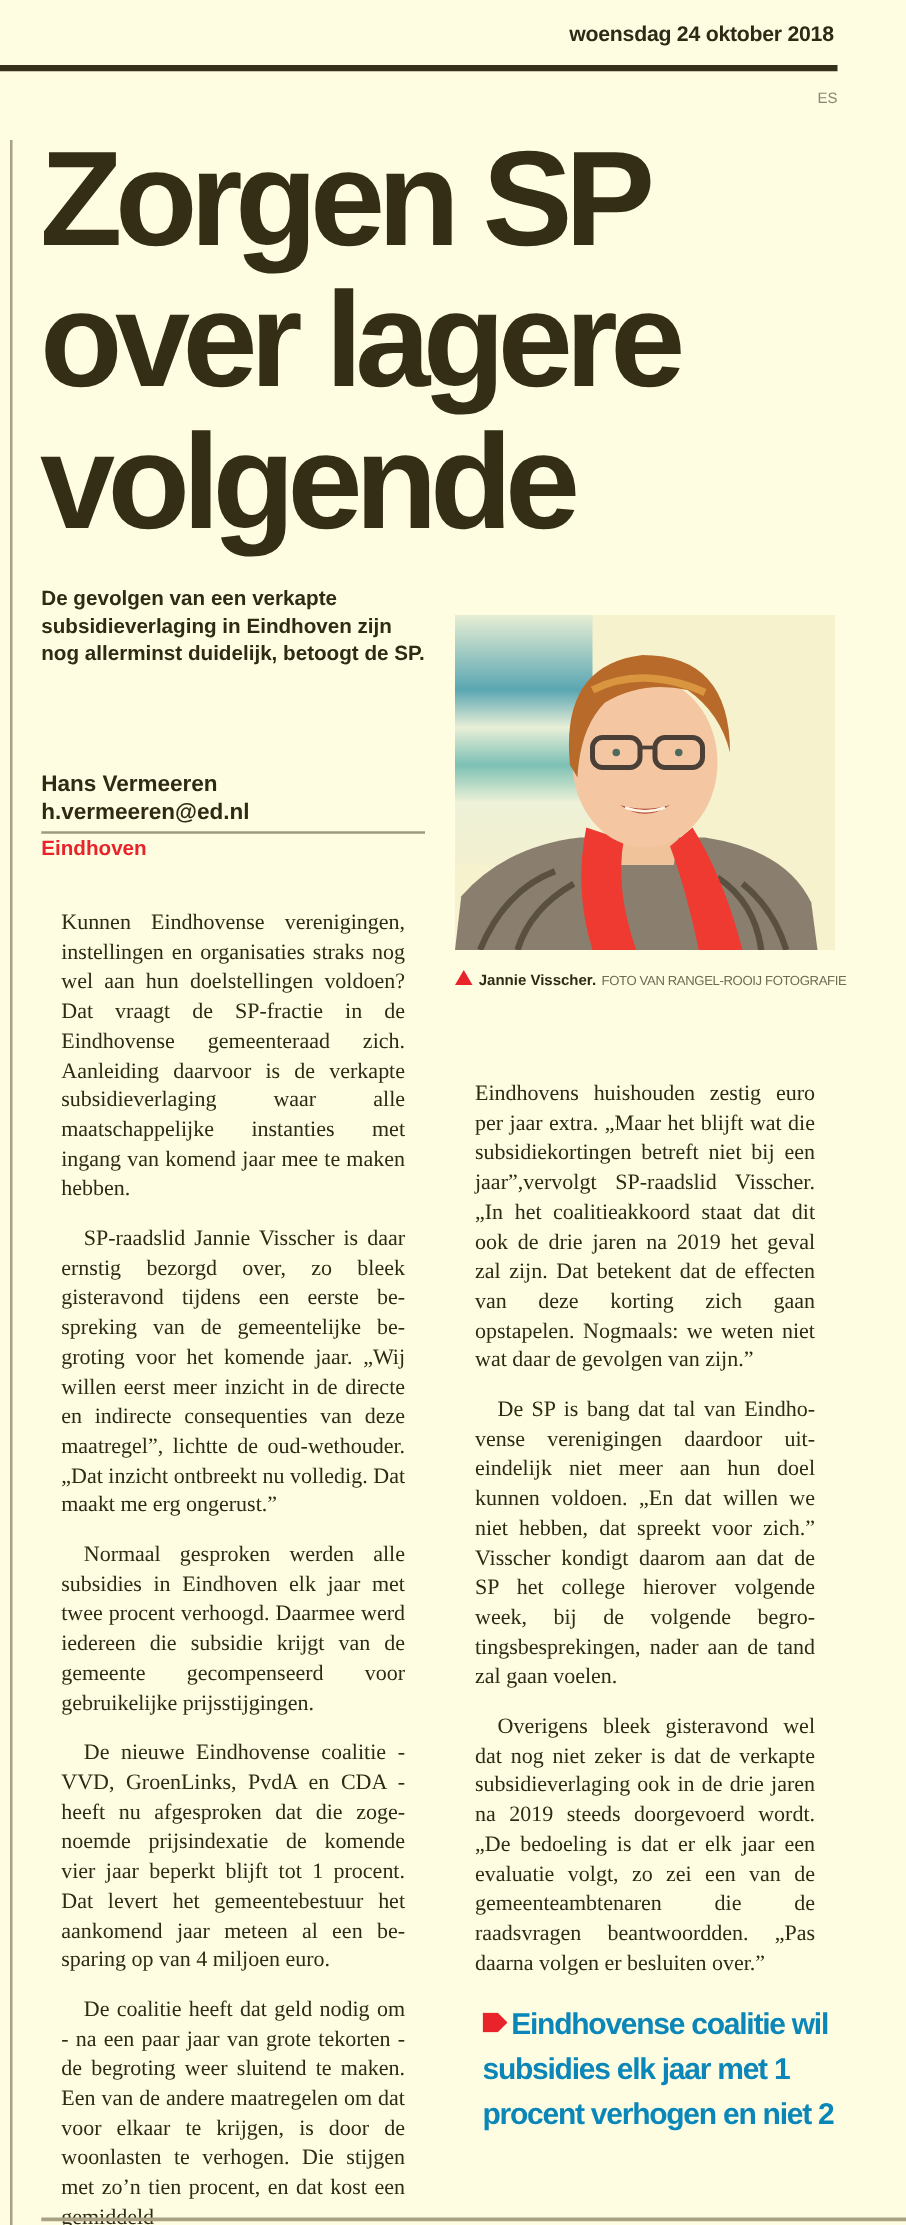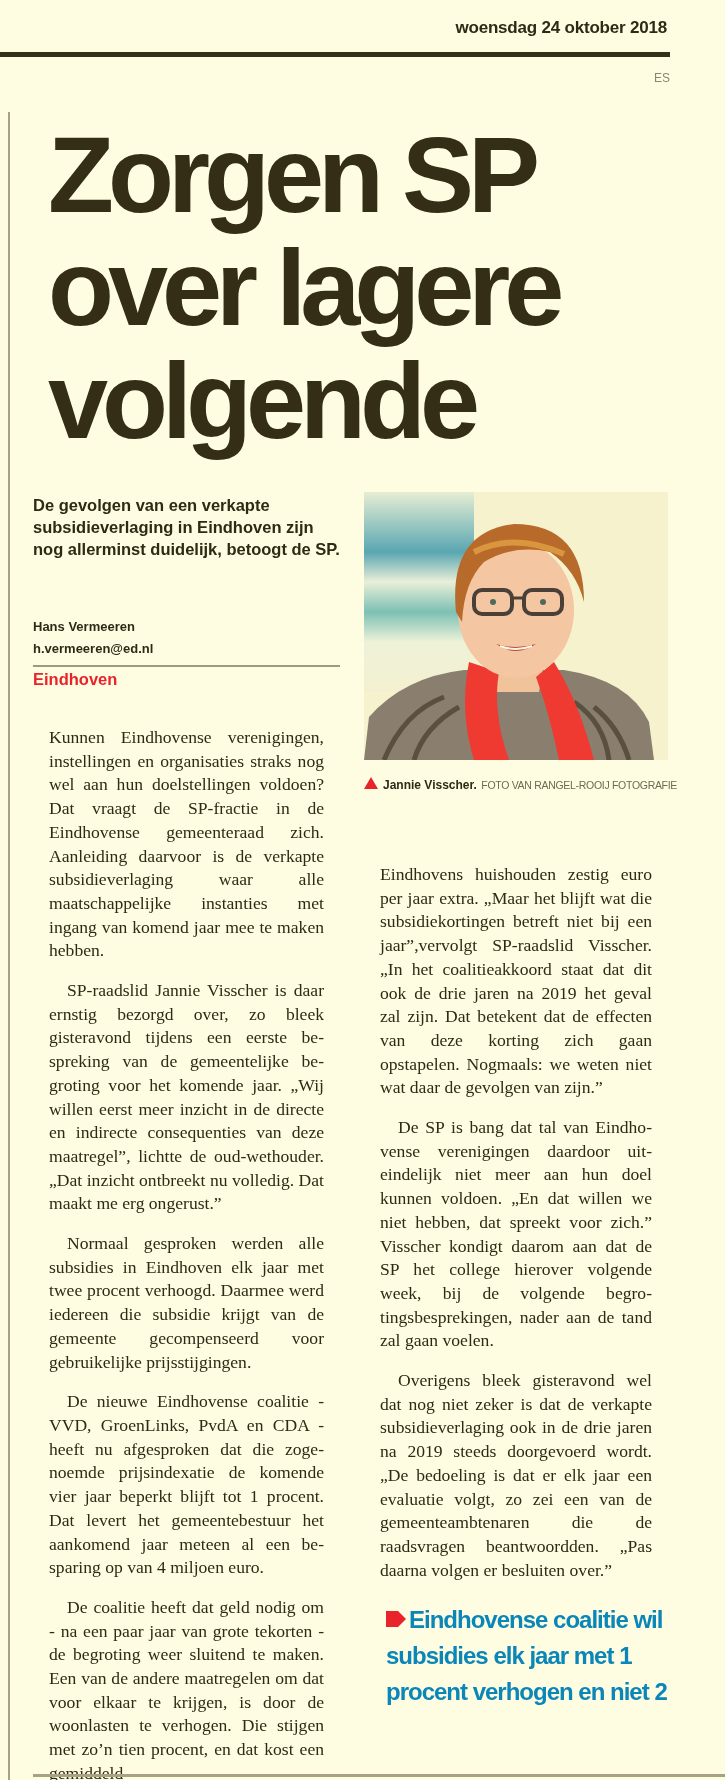--- a/index.html
+++ b/index.html
@@ -42,45 +42,45 @@
       left: 8px;
       top: 112px;
       width: 2px;
       height: 1668px;
       background: #a8a184;
     }
     .headline {
       position: absolute;
       left: 32px;
       top: 102px;
-      margin: 16px;
+      margin: 0;
       font-family: "Liberation Sans", sans-serif;
       font-weight: bold;
       font-size: 108px;
       line-height: 113px;
       letter-spacing: -6px;
       color: #342e16;
     }
     .headline span { display: block; }
     .intro {
       position: absolute;
       left: 33px;
-      top: 494px;
+      top: 468px;
       width: 310px;
       font-weight: bold;
       font-size: 16.5px;
       line-height: 22px;
       color: #2f2a14;
     }
     .byline {
       position: absolute;
       left: 33px;
       top: 616px;
       font-weight: bold;
-      font-size: 13px;
+      font-size: 18px;
       line-height: 22px;
       color: #2f2a14;
     }
     .byline div { display: block; }
     .byline-rule {
       position: absolute;
       left: 33px;
       top: 665px;
       width: 307px;
       height: 2px;

